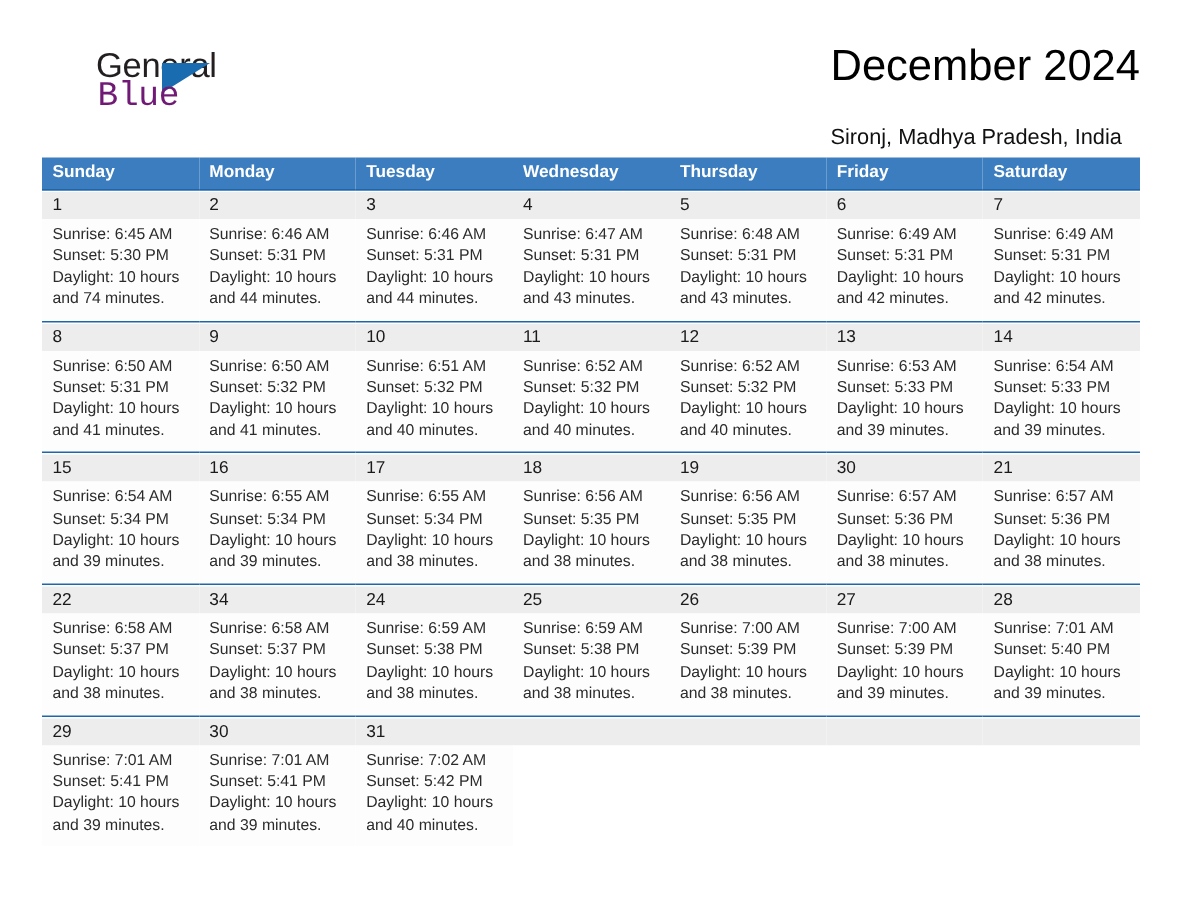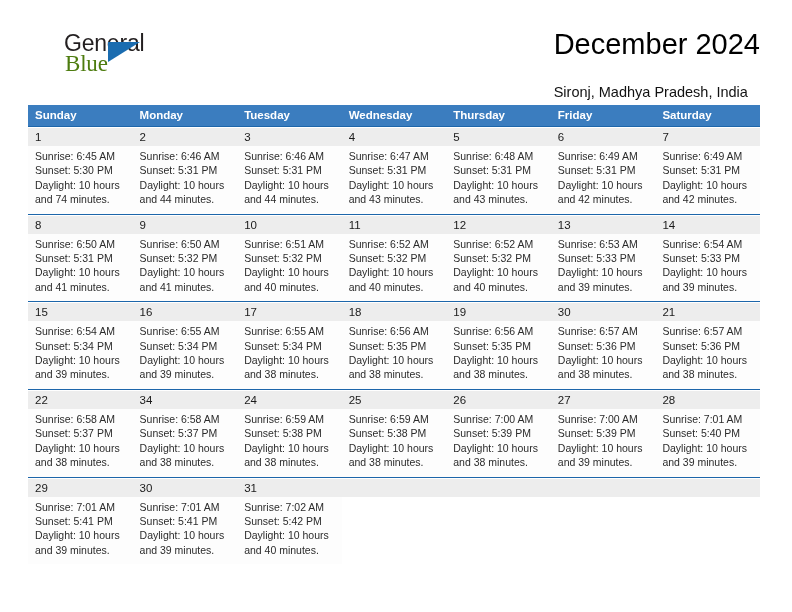--- a/index.html
+++ b/index.html
@@ -47,22 +47,22 @@
     color: #231f20;
     font-family: "Liberation Sans", sans-serif;
     margin-left: 28px;
   }
   .brand-blue {
     position: absolute;
     left: 29px;
     top: 21px;
     font-size: 23px;
     letter-spacing: -0.2px;
-    color: #4d7c0f;
-    font-family: Liberation Serif, serif;
+    color: #701a75;
+    font-family: Liberation Mono, monospace;
   }
   .brand-triangle {
     position: absolute;
     left: 72px;
     top: 12px;
     width: 0;
     height: 0;
     border-left: 32px solid #1a6cb0;
     border-bottom: 20px solid transparent;
   }

